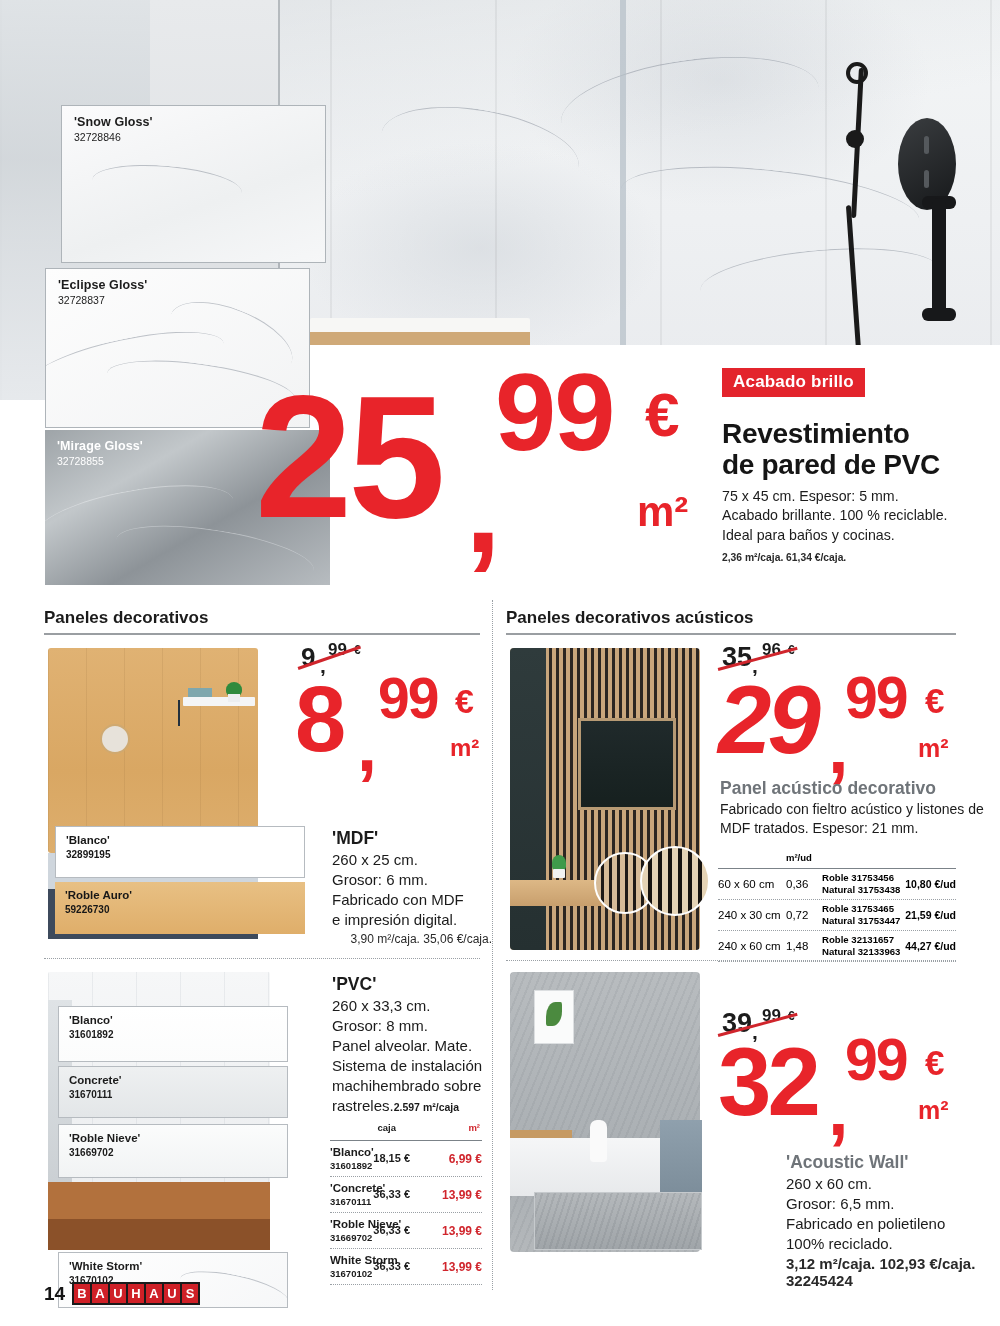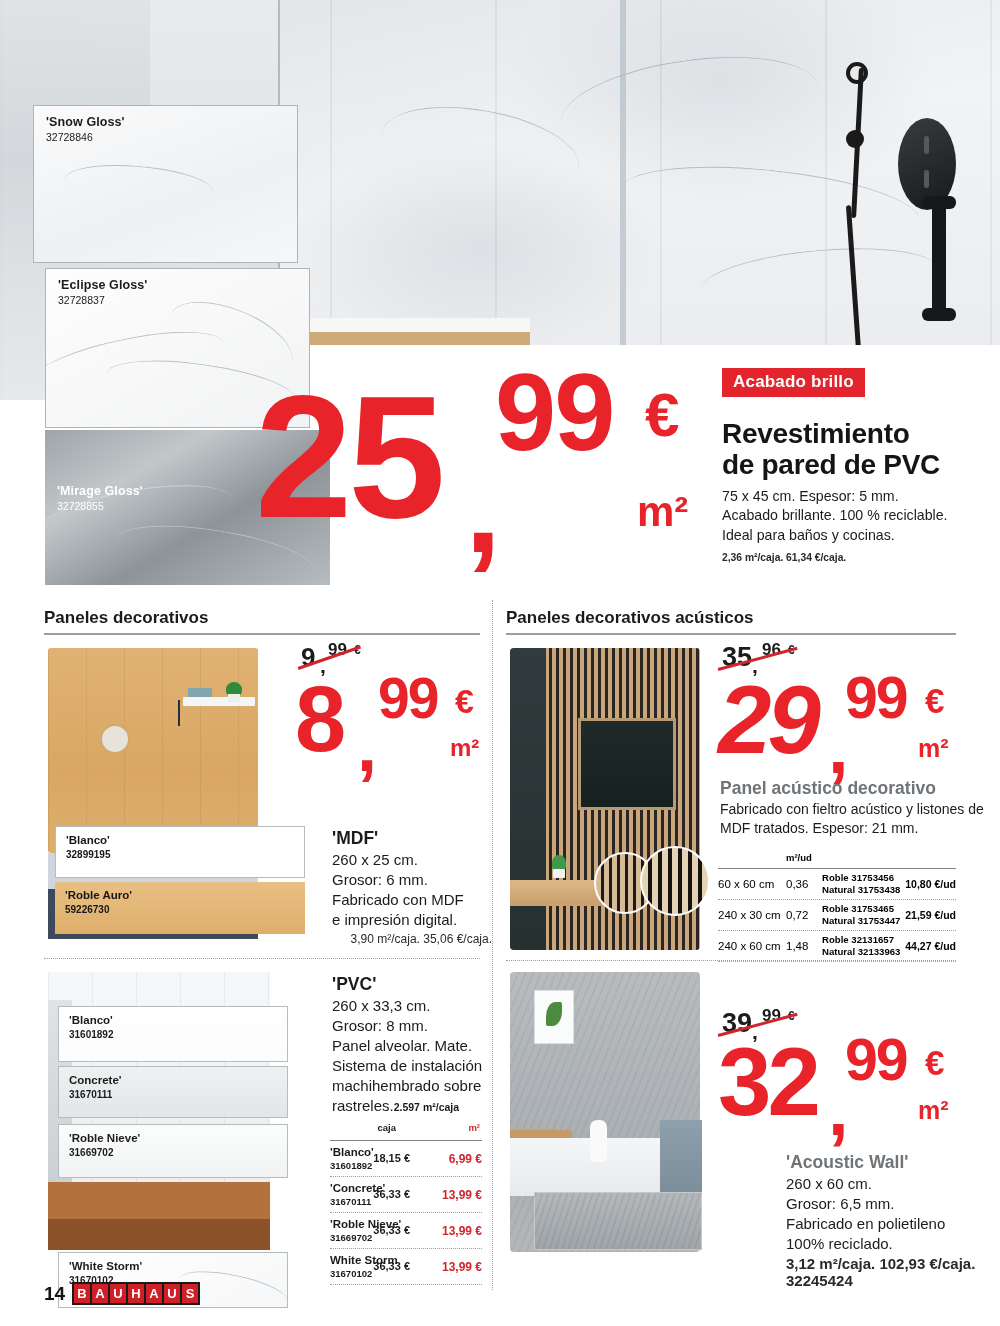--- a/index.html
+++ b/index.html
@@ -93,23 +93,23 @@
     position:absolute; border:1px solid #aeb4b9; overflow:hidden;
   }
   .swatch-card .sw-name {
     position:absolute; left:12px; top:9px;
     font-size:12.5px; font-weight:700; color:#1c1c1c; letter-spacing:.1px;
   }
   .swatch-card .sw-code {
     position:absolute; left:12px; top:25px;
     font-size:10.5px; font-weight:400; color:#1c1c1c;
   }
-  .swatch-card.light .sw-name, .swatch-card.light .sw-code { color:#ffffff;margin-top:45px; }
-
-  #sw-snow   { left:33px;  top:105px; width:265px; height:158px;
+  .swatch-card.light .sw-name, .swatch-card.light .sw-code { color:#ffffff; }
+
+  #sw-snow   { left:61px;  top:105px; width:265px; height:158px;
                background: linear-gradient(160deg,#fbfbfc,#eef0f1 60%,#f6f7f8); text-align: center; }
   #sw-eclipse{ left:45px;  top:268px; width:265px; height:160px;
                background: linear-gradient(150deg,#fdfdfd,#f2f3f4); }
   #sw-mirage { left:45px;  top:430px; width:285px; height:155px; border:none;
                background: linear-gradient(150deg,#9ea4a8,#c2c7ca 30%,#8d9398 60%,#b7bcc0); }
 
   .vein-s { position:absolute; background:transparent; border-top:1.5px solid rgba(140,148,158,.55); border-radius:50%; }
 
   
   .price-main { position:absolute; left:0; top:0; }

